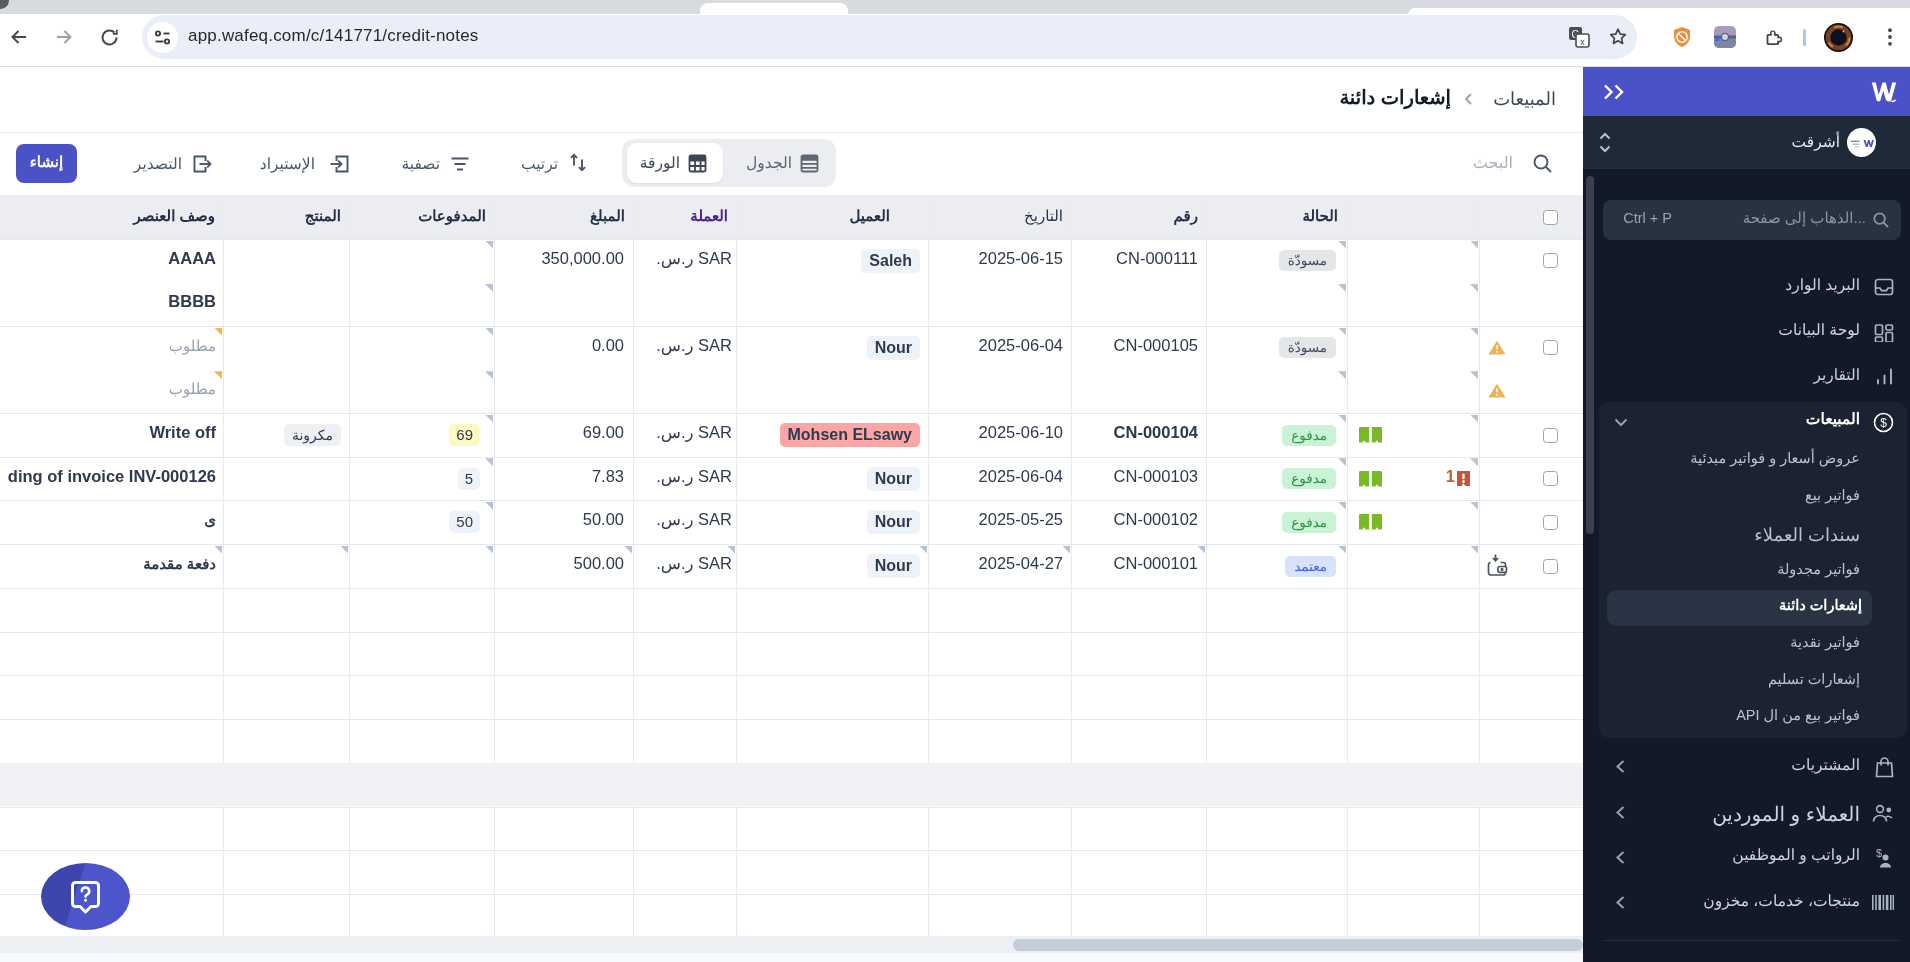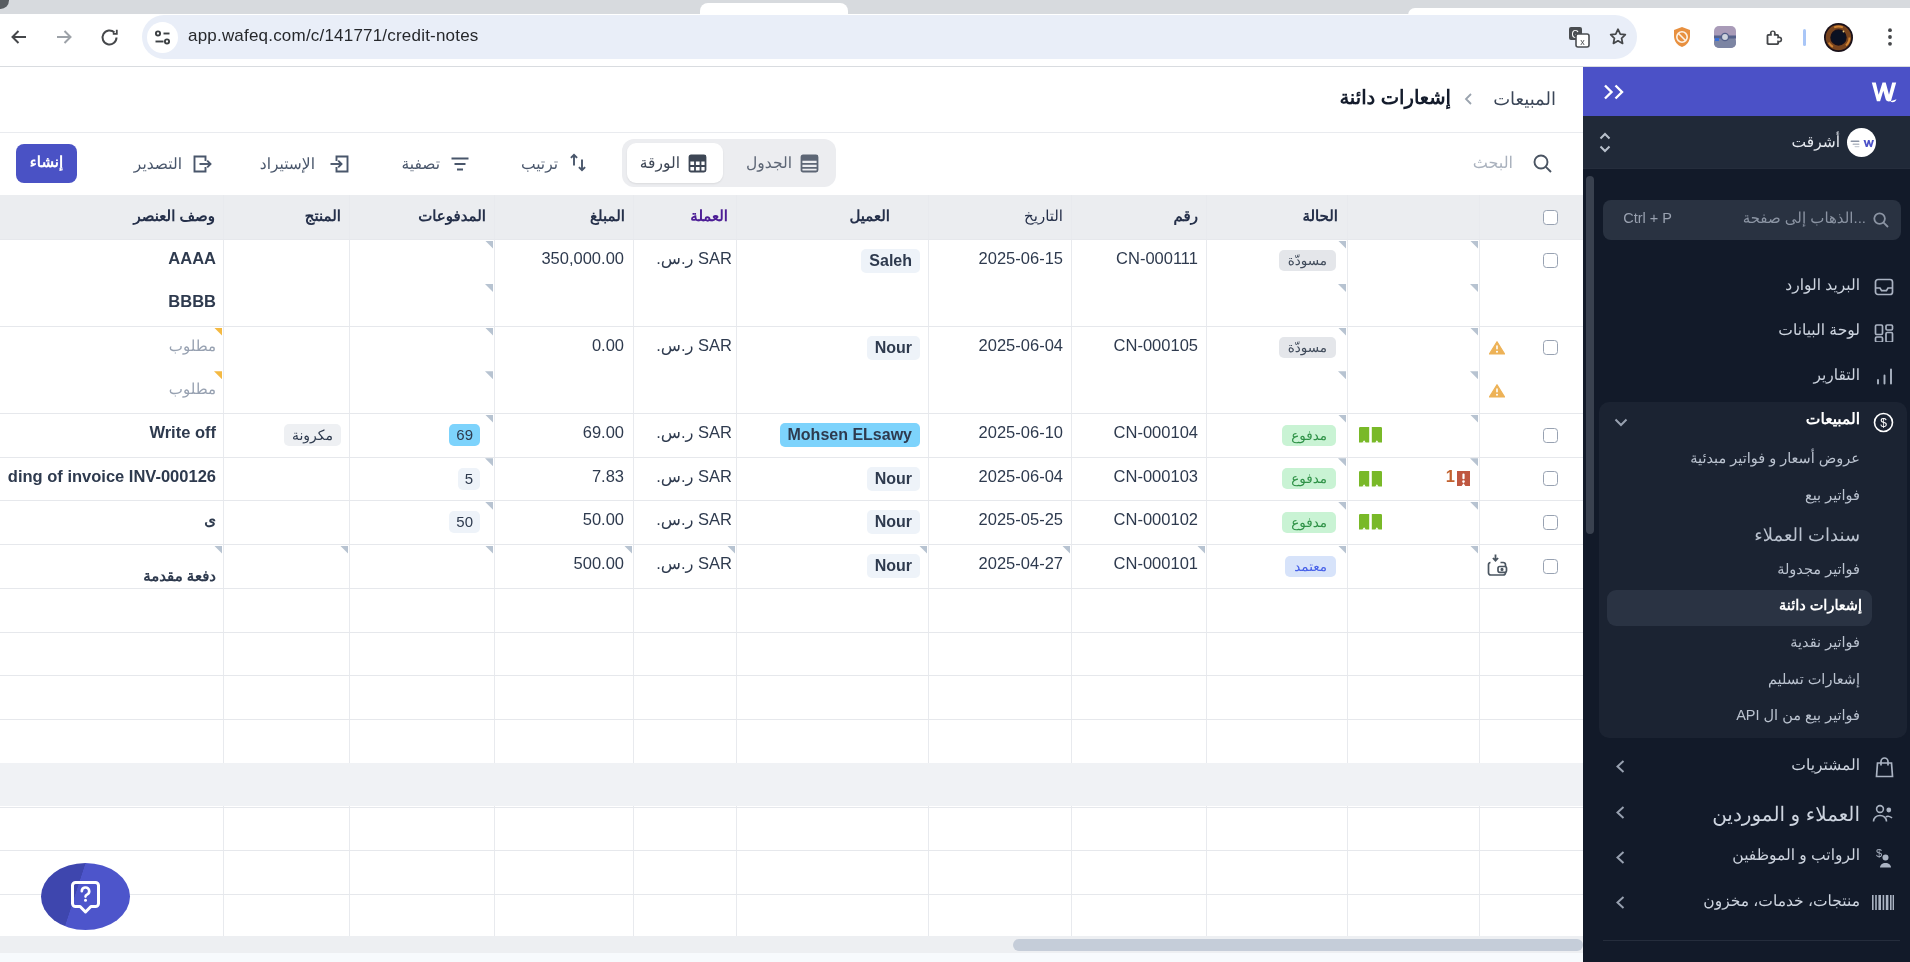--- a/index.html
+++ b/index.html
@@ -211,26 +211,26 @@
 <div class="abs" style="left:485.0px;top:371.2px;width:8px;height:8px;background:#b7c3d1;clip-path:polygon(0 0,100% 100%,100% 0)"></div>
 <div class="abs" style="left:1338.0px;top:371.2px;width:8px;height:8px;background:#b7c3d1;clip-path:polygon(0 0,100% 100%,100% 0)"></div>
 <div class="abs" style="left:1470.0px;top:371.2px;width:8px;height:8px;background:#b7c3d1;clip-path:polygon(0 0,100% 100%,100% 0)"></div>
 <div class="abs" style="left:214.0px;top:371.2px;width:8px;height:8px;background:#f4b942;clip-path:polygon(0 0,100% 100%,100% 0)"></div>
 <div class="rt" style="right:574px;top:424.5px;height:21px;line-height:21px;padding:0 9px;border-radius:5px;background:#c9f3d4;font-size:13.5px;font-weight:normal;color:#2f9247">مدفوع</div>
 <svg class="abs" style="left:1358px;top:426.0px" width="25" height="18" viewBox="0 0 25 18">
     <path d="M1 2.2A1.2 1.2 0 0 1 2.2 1h9v15.6H1z" fill="#79b928"></path>
     <path d="M13.8 1h9A1.2 1.2 0 0 1 24 2.2v14.4h-10.2z" fill="#79b928"></path>
     <path d="M4.3 16.8 6.1 14.2l1.8 2.6zM17.1 16.8l1.8-2.6 1.8 2.6z" fill="#fff"></path>
   </svg>
-<div class="rt" style="right:712px;top:423.1px;font-size:16.5px;font-weight:normal;color:#2e3a4e;">CN-000104</div>
+<div class="rt" style="right:712px;top:423.1px;font-size:16.5px;font-weight:bold;color:#2e3a4e;">CN-000104</div>
 <div class="rt" style="right:847px;top:423.1px;font-size:16.5px;font-weight:normal;color:#2e3a4e;">2025-06-10</div>
-<div class="rt" style="right:990px;top:423.0px;height:24px;line-height:24px;padding:0 8px;border-radius:5px;background:#7dd3fc;font-size:16px;font-weight:bold;color:#2e3a4e">Mohsen ELsawy</div>
+<div class="rt" style="right:990px;top:423.0px;height:24px;line-height:24px;padding:0 8px;border-radius:5px;background:#fca5a5;font-size:16px;font-weight:bold;color:#2e3a4e">Mohsen ELsawy</div>
 <div class="rt" style="right:1178px;top:423.1px;font-size:16.5px;font-weight:normal;color:#2e3a4e;"><span dir="rtl">ر.س.</span> SAR</div>
 <div class="rt" style="right:1286px;top:423.1px;font-size:16.5px;font-weight:normal;color:#2e3a4e;">69.00</div>
-<div class="rt" style="right:1430px;top:424.0px;height:22px;line-height:22px;padding:0 7px;border-radius:5px;background:#7dd3fc;font-size:15px;font-weight:normal;color:#2e3a4e">69</div>
+<div class="rt" style="right:1430px;top:424.0px;height:22px;line-height:22px;padding:0 7px;border-radius:5px;background:#fef9c3;font-size:15px;font-weight:normal;color:#2e3a4e">69</div>
 <div class="rt" style="right:1569px;top:424.0px;height:22px;line-height:22px;padding:0 8px;border-radius:5px;background:#eef0f3;font-size:14px;font-weight:normal;color:#2e3a4e">مكرونة</div>
 <div class="rt" style="right:1694px;top:423.1px;font-size:16.5px;font-weight:bold;color:#2e3a4e;">Write off</div>
 <div class="abs" style="left:1543px;top:427.5px;width:15px;height:15px;border:1.6px solid #98a2b2;border-radius:3.5px;background:#fff"></div>
 <div class="abs" style="left:485.0px;top:414.5px;width:8px;height:8px;background:#b7c3d1;clip-path:polygon(0 0,100% 100%,100% 0)"></div>
 <div class="abs" style="left:1338.0px;top:414.5px;width:8px;height:8px;background:#b7c3d1;clip-path:polygon(0 0,100% 100%,100% 0)"></div>
 <div class="abs" style="left:1470.0px;top:414.5px;width:8px;height:8px;background:#b7c3d1;clip-path:polygon(0 0,100% 100%,100% 0)"></div>
 <div class="rt" style="right:574px;top:468.0px;height:21px;line-height:21px;padding:0 9px;border-radius:5px;background:#c9f3d4;font-size:13.5px;font-weight:normal;color:#2f9247">مدفوع</div>
 <svg class="abs" style="left:1358px;top:469.5px" width="25" height="18" viewBox="0 0 25 18">
     <path d="M1 2.2A1.2 1.2 0 0 1 2.2 1h9v15.6H1z" fill="#79b928"></path>
     <path d="M13.8 1h9A1.2 1.2 0 0 1 24 2.2v14.4h-10.2z" fill="#79b928"></path>
@@ -276,21 +276,21 @@
     <path d="M8.5 1.5v6M5.9 5 8.5 7.7 11.1 5" stroke-width="1.8"></path>
     <path d="M3.5 9.5A2.2 2.2 0 0 0 1.5 11.7v8.1a2.2 2.2 0 0 0 2.2 2.2h12.6a2.2 2.2 0 0 0 2.2-2.2v-8.1a2.2 2.2 0 0 0-2.2-2.2h-2.8"></path>
     <rect x="11" y="13.5" width="8.5" height="5.8" rx="1.7" fill="#fff"></rect>
     <circle cx="15" cy="16.4" r=".7" fill="#4a5560"></circle>
   </svg>
 <div class="rt" style="right:712px;top:554.1px;font-size:16.5px;font-weight:normal;color:#2e3a4e;">CN-000101</div>
 <div class="rt" style="right:847px;top:554.1px;font-size:16.5px;font-weight:normal;color:#2e3a4e;">2025-04-27</div>
 <div class="rt" style="right:990px;top:554.0px;height:24px;line-height:24px;padding:0 8px;border-radius:5px;background:#eef3f9;font-size:16px;font-weight:bold;color:#2e3a4e">Nour</div>
 <div class="rt" style="right:1178px;top:554.1px;font-size:16.5px;font-weight:normal;color:#2e3a4e;"><span dir="rtl">ر.س.</span> SAR</div>
 <div class="rt" style="right:1286px;top:554.1px;font-size:16.5px;font-weight:normal;color:#2e3a4e;">500.00</div>
-<div class="rt" style="right:1694px;top:555.2px;font-size:15px;font-weight:bold;color:#2e3a4e;margin-top:12px;">دفعة مقدمة</div>
+<div class="rt" style="right:1694px;top:555.2px;font-size:15px;font-weight:bold;color:#2e3a4e;">دفعة مقدمة</div>
 <div class="abs" style="left:1543px;top:558.5px;width:15px;height:15px;border:1.6px solid #98a2b2;border-radius:3.5px;background:#fff"></div>
 <div class="abs" style="left:214.0px;top:545.5px;width:8px;height:8px;background:#b7c3d1;clip-path:polygon(0 0,100% 100%,100% 0)"></div>
 <div class="abs" style="left:340.0px;top:545.5px;width:8px;height:8px;background:#b7c3d1;clip-path:polygon(0 0,100% 100%,100% 0)"></div>
 <div class="abs" style="left:485.0px;top:545.5px;width:8px;height:8px;background:#b7c3d1;clip-path:polygon(0 0,100% 100%,100% 0)"></div>
 <div class="abs" style="left:624.0px;top:545.5px;width:8px;height:8px;background:#b7c3d1;clip-path:polygon(0 0,100% 100%,100% 0)"></div>
 <div class="abs" style="left:727.0px;top:545.5px;width:8px;height:8px;background:#b7c3d1;clip-path:polygon(0 0,100% 100%,100% 0)"></div>
 <div class="abs" style="left:919.0px;top:545.5px;width:8px;height:8px;background:#b7c3d1;clip-path:polygon(0 0,100% 100%,100% 0)"></div>
 <div class="abs" style="left:1062.0px;top:545.5px;width:8px;height:8px;background:#b7c3d1;clip-path:polygon(0 0,100% 100%,100% 0)"></div>
 <div class="abs" style="left:1197.0px;top:545.5px;width:8px;height:8px;background:#b7c3d1;clip-path:polygon(0 0,100% 100%,100% 0)"></div>
 <div class="abs" style="left:1338.0px;top:545.5px;width:8px;height:8px;background:#b7c3d1;clip-path:polygon(0 0,100% 100%,100% 0)"></div>

